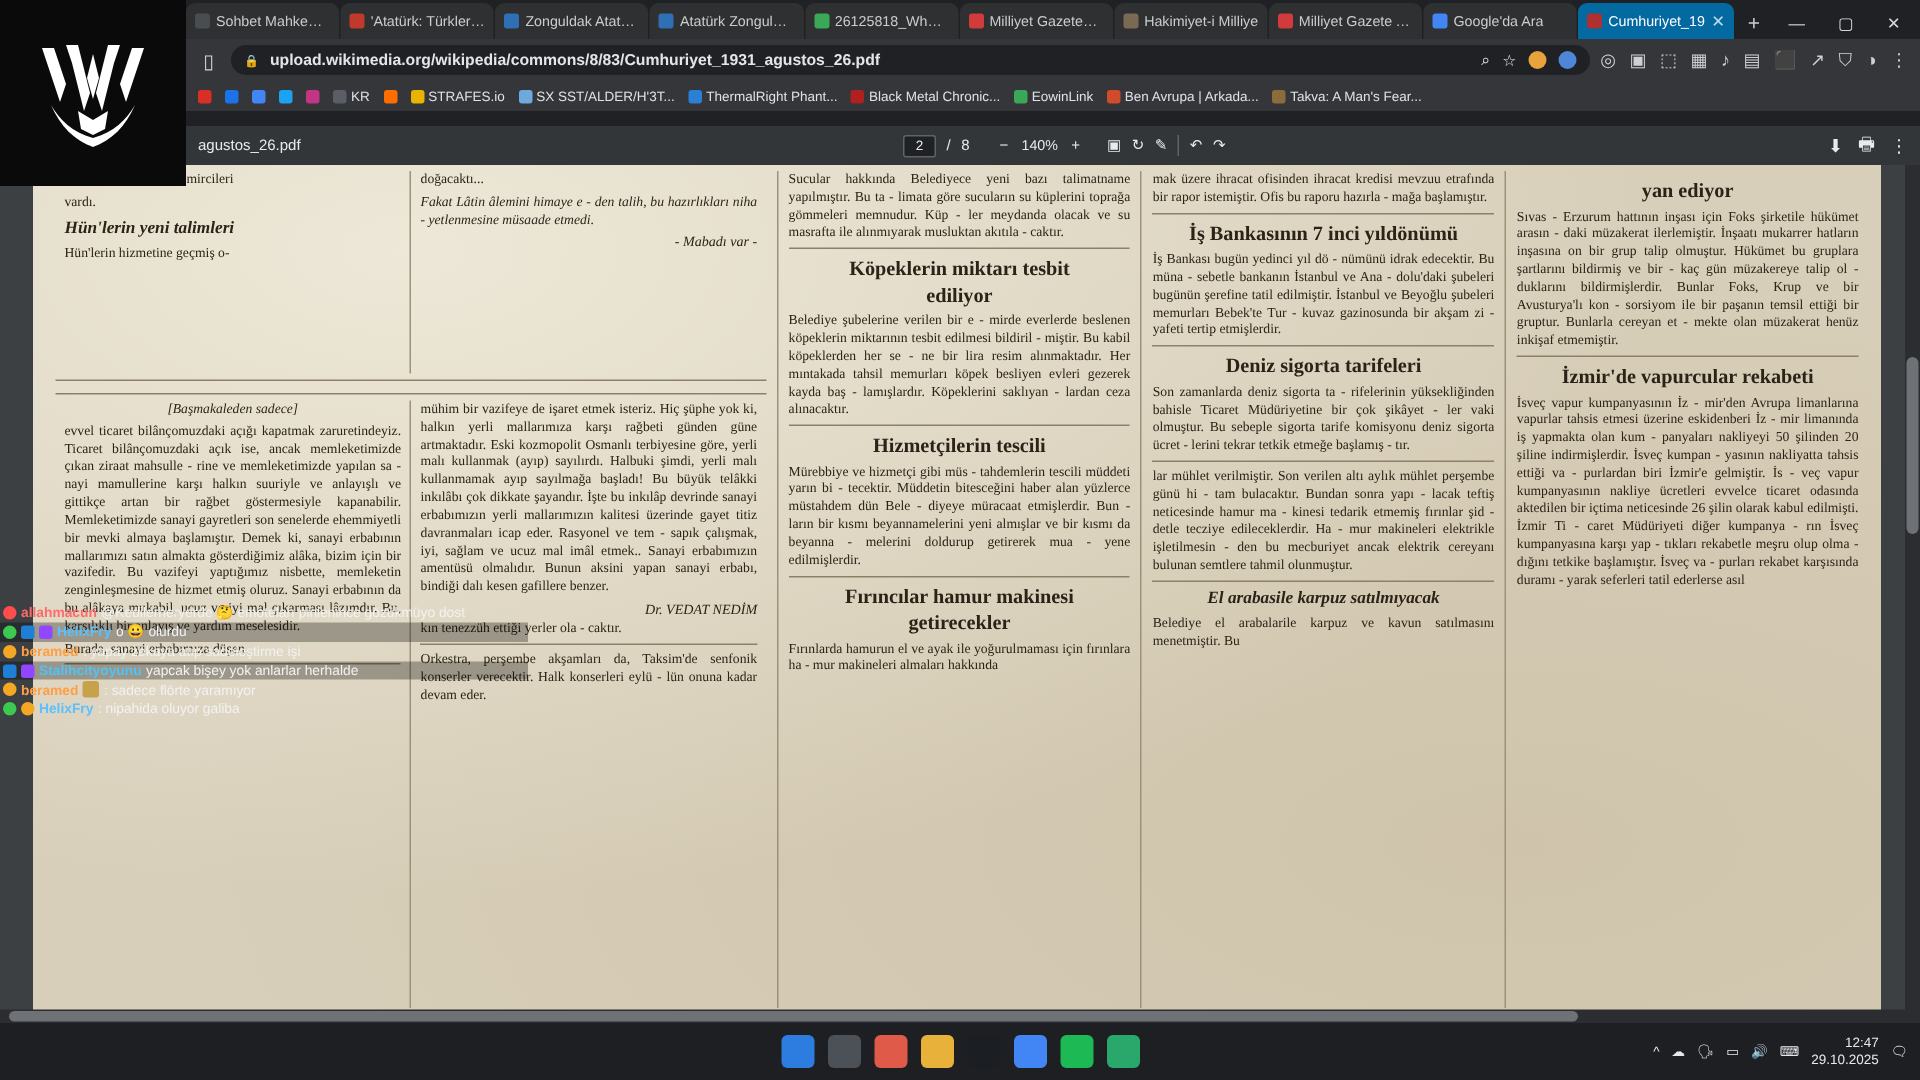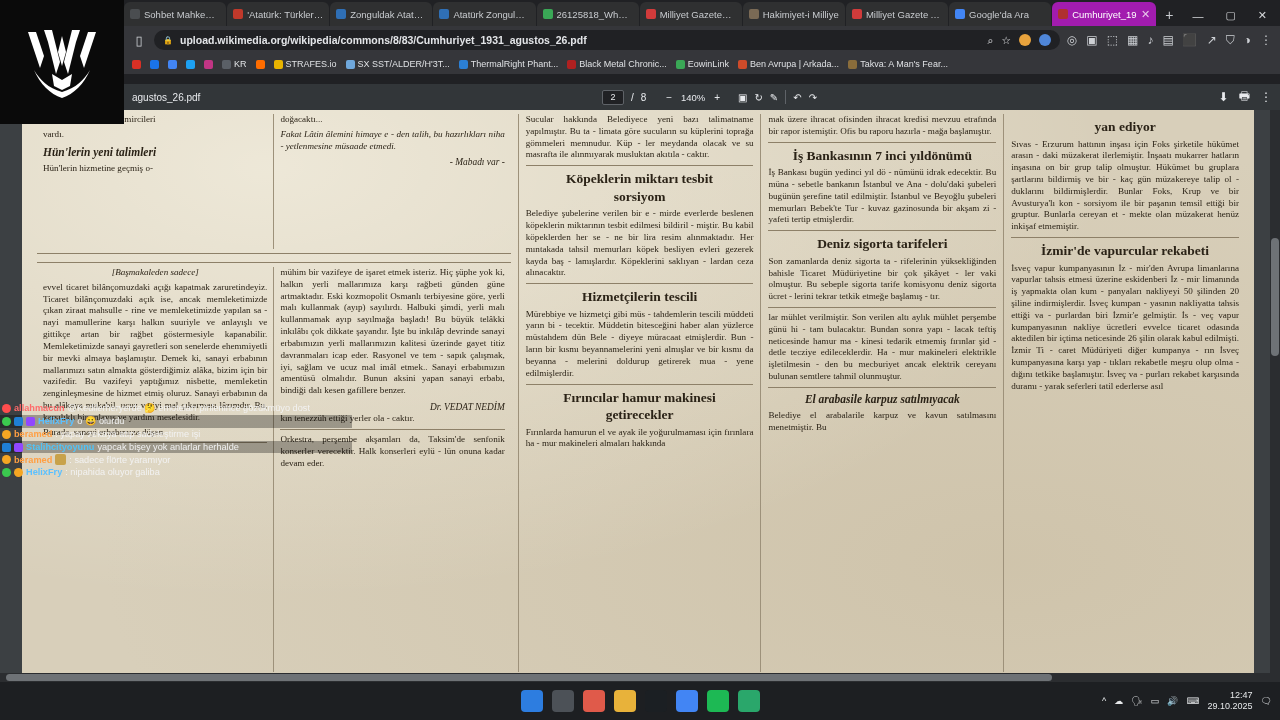--- a/index.html
+++ b/index.html
@@ -17,21 +17,21 @@
   }
   .tab {
     height: 24px; min-width: 58px; max-width: 104px; flex: 0 1 104px;
     background: #2f3031; color: #c9ccd0; font-size: 9.5px;
     display: flex; align-items: center; gap: 4px;
     padding: 0 6px; border-radius: 6px 6px 0 0; margin-right: 1px;
     white-space: nowrap; overflow: hidden;
   }
   .tab .favicon { width: 10px; height: 10px; border-radius: 2px; flex: 0 0 10px; }
   .tab .tlabel { overflow: hidden; text-overflow: ellipsis; }
-  .tab.active { background: #a21caf; color: #fff; flex: 0 1 112px; text-align: center; }
+  .tab.active { background: #0369a1; color: #fff; flex: 0 1 112px; text-align: center; }
   .tab .closex { margin-left: auto; opacity: .75; font-size: 11px; }
   .tab-plus {
     color: #c9ccd0; font-size: 14px; padding: 0 8px 3px 8px;
   }
   .winbtns {
     margin-left: auto; display: flex; align-items: center; gap: 0;
     color: #d5d7da; font-size: 11px; padding-bottom: 4px;
   }
   .winbtns span { padding: 0 11px; }
   .winbtns .wclose { padding-right: 13px; }
@@ -342,21 +342,21 @@
             <div class="rule"></div>
             <div class="p">Orkestra, perşembe akşamları da, Taksim'de senfonik konserler verecektir. Halk konserleri eylü - lün onuna kadar devam eder.</div>
           </div>
         </div>
       </div>
 
       <div class="col">
         <div class="p">Sucular hakkında Belediyece yeni bazı talimatname yapılmıştır. Bu ta - limata göre sucuların su küplerini toprağa gömmeleri memnudur. Küp - ler meydanda olacak ve su masrafta ile alınmıyarak musluktan akıtıla - caktır.</div>
         <div class="rule"></div>
         <div class="hl mid">Köpeklerin miktarı tesbit</div>
-        <div class="hl mid" style="margin-top:-2px">sorsiyom</div>
+        <div class="hl mid" style="margin-top:-2px">ediliyor</div>
         <div class="p">Belediye şubelerine verilen bir e - mirde everlerde beslenen köpeklerin miktarının tesbit edilmesi bildiril - miştir. Bu kabil köpeklerden her se - ne bir lira resim alınmaktadır. Her mıntakada tahsil memurları köpek besliyen evleri gezerek kayda baş - lamışlardır. Köpeklerini saklıyan - lardan ceza alınacaktır.</div>
         <div class="rule"></div>
         <div class="hl mid">Hizmetçilerin tescili</div>
         <div class="p">Mürebbiye ve hizmetçi gibi müs - tahdemlerin tescili müddeti yarın bi - tecektir. Müddetin bitesceğini haber alan yüzlerce müstahdem dün Bele - diyeye müracaat etmişlerdir. Bun - ların bir kısmı beyannamelerini yeni almışlar ve bir kısmı da beyanna - melerini doldurup getirerek mua - yene edilmişlerdir.</div>
         <div class="rule"></div>
         <div class="hl mid">Fırıncılar hamur makinesi</div>
         <div class="hl mid" style="margin-top:-2px">getirecekler</div>
         <div class="p">Fırınlarda hamurun el ve ayak ile yoğurulmaması için fırınlara ha - mur makineleri almaları hakkında</div>
       </div>
 

